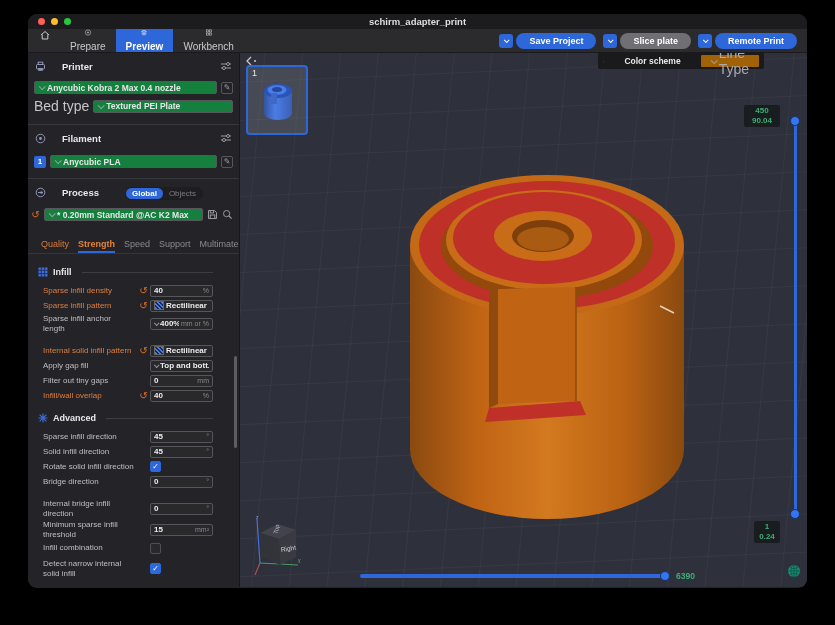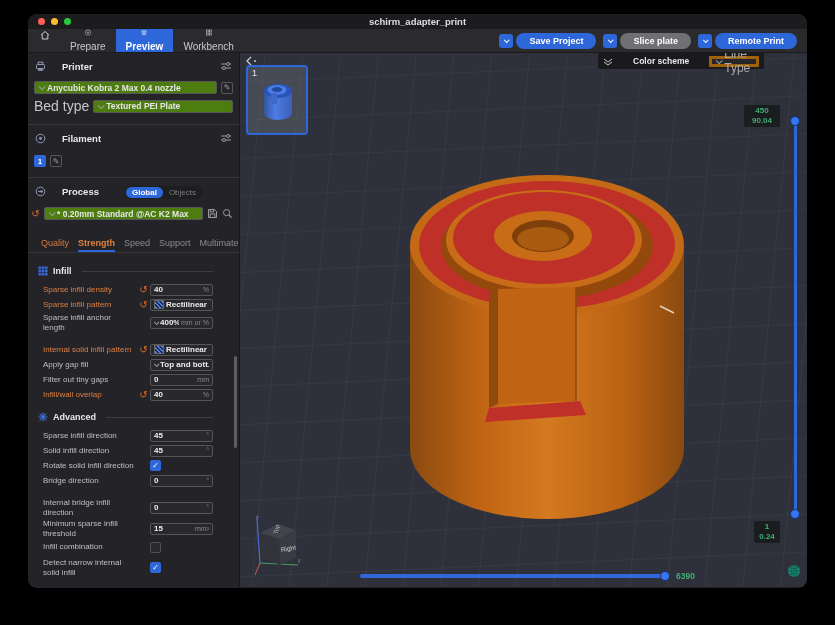--- a/index.html
+++ b/index.html
@@ -25,21 +25,21 @@
   .pill.gray{background:#6f6f74;}
   .cv{width:5px;height:5px;border-right:1.2px solid #9a9aa0;border-bottom:1.2px solid #9a9aa0;transform:rotate(45deg) translateY(-1px);flex:none;}
   .cv.w{border-color:#fff;width:4px;height:4px;}
   
   .main{display:flex;height:534px;}
   .sidebar{position:relative;width:212px;background:#242428;border-right:1px solid #18181a;padding-top:8px;overflow:hidden;}
   
   .sec-head{display:flex;gap:16px;height:14px;padding:0 7px;}
   .sec-title{font-size:9.5px;font-weight:700;color:#e8e8ea;}
   .spacer-flex{flex:1;}
-  .combo{height:13px;background:#4d7c0f;border:1px solid #56565b;border-radius:2px;display:flex;align-items:center;gap:3px;padding:0 4px;color:#e6e6e8;font-size:8.5px;overflow:hidden;}
+  .combo{height:13px;background:#15803d;border:1px solid #56565b;border-radius:2px;display:flex;align-items:center;gap:3px;padding:0 4px;color:#e6e6e8;font-size:8.5px;overflow:hidden;}
   .combo .txt{white-space:nowrap;overflow:hidden;font-weight:600;}
   .edit-btn{width:12px;height:12px;border:1px solid #56565b;border-radius:2px;color:#9a9a9f;font-size:8px;display:flex;align-items:center;justify-content:center;flex:none;}
   .srow{display:flex;align-items:center;gap:4px;padding:0 6px;margin-top:6px;}
   .lbl{font-size:14px;color:#c6c6ca;white-space:nowrap;}
   .divider{height:1px;background:#38383c;margin:10px 0 8px 0;}
   .fbadge{width:12px;height:12px;background:#2e67da;border-radius:2px;color:#fff;font-size:8px;font-weight:700;display:flex;align-items:center;justify-content:center;flex:none;}
   .scope-pill{display:flex;align-items:center;background:#1e1e21;border-radius:8px;height:13px;padding:1px;}
   .scope{font-size:8px;color:#7c7c81;padding:0 6px;line-height:11px;}
   .scope.active{background:#2e67da;color:#fff;border-radius:7px;font-weight:700;}
   .adv-lbl{font-size:8px;color:#c6c6ca;margin-left:6px;}
@@ -75,21 +75,21 @@
   .viewport{position:relative;flex:1;background:#2e313b;overflow:hidden;}
   .gridlayer{position:absolute;left:-80px;top:-60px;width:760px;height:680px;
     background-image:linear-gradient(rgba(255,255,255,.05) 1px,transparent 1px),linear-gradient(90deg,rgba(255,255,255,.05) 1px,transparent 1px);
     background-size:38px 38px;transform:rotate(-2.5deg) skewX(-8deg);opacity:.8;}
   .collapse{position:absolute;left:5px;top:2px;width:14px;height:12px;}
   .plate-thumb{position:absolute;left:6px;top:12px;width:62px;height:70px;border:2px solid #2e67da;border-radius:4px;background:rgba(160,165,175,.22);}
   .plate-num{position:absolute;left:4px;top:1px;font-size:9px;color:#e8e8ea;}
   .plate-thumb svg{position:absolute;left:12px;top:12px;}
   .colorbar{position:absolute;left:358px;top:0;width:166px;height:16px;background:#1a1a1c;display:flex;align-items:center;gap:20px;padding:0 5px;border-radius:0 0 2px 2px;}
   .colorbar .cb-label{font-size:8.5px;font-weight:700;color:#e8e8ea;white-space:nowrap;}
-  .cb-combo{flex:1;height:11px;border:3px solid #a16207;background:#26262a;border-radius:1px;display:flex;align-items:center;gap:3px;padding:0 4px;color:#a9a9ae;font-size:12px;}
+  .cb-combo{flex:1;height:11px;border:6px solid #a16207;background:#26262a;border-radius:1px;display:flex;align-items:center;gap:3px;padding:0 4px;color:#a9a9ae;font-size:14px;}
   .modelsvg{position:absolute;left:148px;top:96px;}
   
   .vtrack{position:absolute;left:554px;top:68px;width:3px;height:396px;background:#2e67da;border-radius:2px;}
   .vthumb{position:absolute;left:550px;width:10px;height:10px;border-radius:50%;background:#3575f0;border:1px solid #17346e;}
   .vthumb.top{top:63px;}
   .vthumb.bot{top:456px;}
   .vbadge{position:absolute;background:rgba(10,12,10,.55);border-radius:2px;padding:1px 4px;text-align:center;color:#3dae74;font-size:8px;line-height:1.25;font-weight:600;}
   .vbadge.top{left:504px;top:52px;min-width:36px;}
   .vbadge.bot{left:514px;top:468px;min-width:26px;}
   
@@ -210,20 +210,24 @@
           <span class="sec-title">Filament</span>
           <span class="spacer-flex"></span>
           <svg class="mini-icon" width="12" height="10" viewBox="0 0 12 10">
               <path d="M1 3h10M1 7h10" stroke="#9a9a9f" stroke-width="1"></path>
               <circle cx="8" cy="3" r="1.5" fill="#242428" stroke="#9a9a9f"></circle>
               <circle cx="4" cy="7" r="1.5" fill="#242428" stroke="#9a9a9f"></circle>
             </svg>
         </div>
         <div class="srow" style="margin-top:8px;">
           <div class="fbadge">1</div>
+          <div class="combo" style="flex:1">
+            <span class="cv"></span>
+            <span class="txt">Anycubic PLA</span>
+          </div>
           <div class="edit-btn">✎</div>
         </div>
 
         <div class="divider"></div>
 
         <div class="sec-head">
           <svg class="mini-icon" width="11" height="11" viewBox="0 0 11 11">
               <circle cx="5.5" cy="5.5" r="4.3" fill="none" stroke="#8f97b5" stroke-width="1"></circle>
               <path d="M3 5.5h5" stroke="#8f97b5" stroke-width="1"></path>
               <circle cx="6.5" cy="5.5" r="1.2" fill="#8f97b5"></circle>

